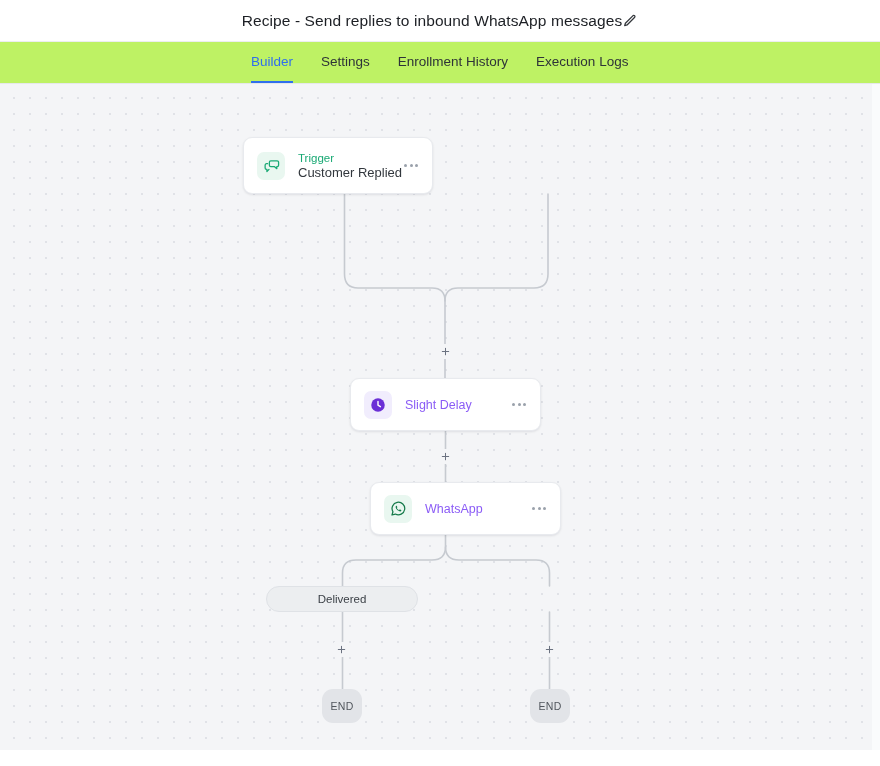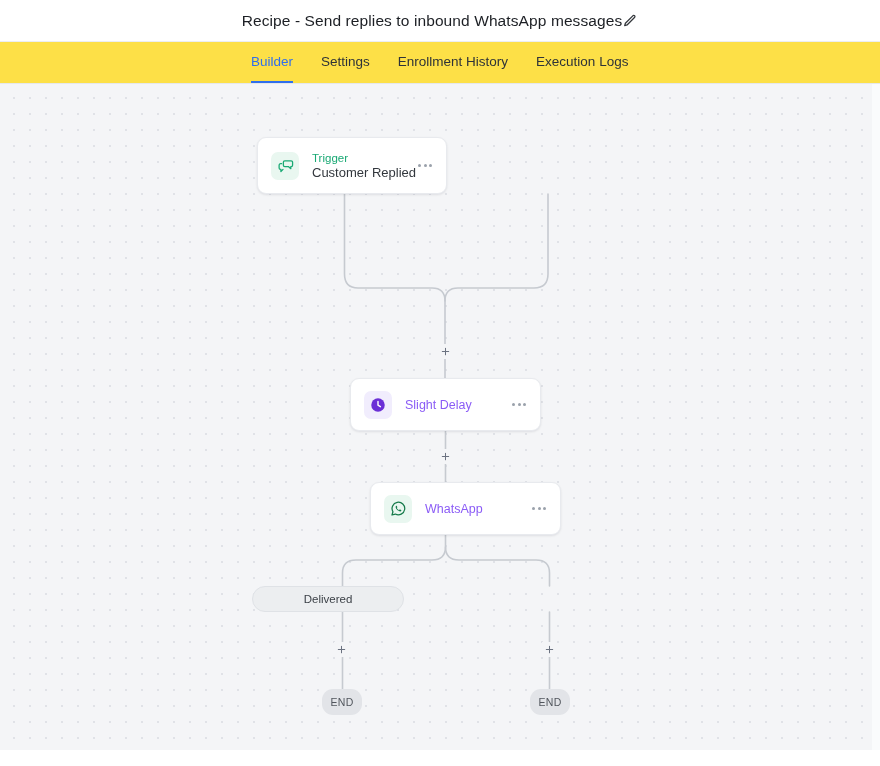--- a/index.html
+++ b/index.html
@@ -41,21 +41,21 @@
     width: 16px;
     height: 16px;
     display: block;
     cursor: pointer;
     color: #33373c;
   }
 
   
   .tabs-bar {
     height: 42px;
-    background: #fde047;
+    background: #bef264;
     border-bottom: 1px solid #e6e8eb;
     display: flex;
     align-items: stretch;
     padding-left: 251px;
     box-sizing: border-box;
   }
   .tab {
     display: flex;
     align-items: center;
     font-size: 13.5px;
@@ -176,21 +176,21 @@
   .node-menu i {
     display: block;
     width: 3px;
     height: 3px;
     border-radius: 50%;
     background: #9aa1ab;
   }
 
   
   #node-trigger {
-    left: 257px;
+    left: 243px;
     top: 53px;
     width: 190px;
     height: 57px;
     align-items: center;
   }
   
   #node-add-trigger {
     left: 452px;
     top: 53px;
     width: 192px;
@@ -243,35 +243,35 @@
     border: 1px solid #dfe2e6;
     display: flex;
     align-items: center;
     justify-content: center;
     font-size: 11.5px;
     color: #3c4147;
     box-sizing: border-box;
     cursor: pointer;
   }
   #branch-delivered {
-    left: 252px;
+    left: 266px;
     top: 502px;
     width: 152px;
   }
   #branch-undelivered {
     left: 474px;
     top: 502px;
     width: 152px;
   }
 
   
   .end-pill {
     position: absolute;
     width: 40px;
-    height: 26px;
+    height: 34px;
     border-radius: 11px;
     background: #e2e4e8;
     display: flex;
     align-items: center;
     justify-content: center;
     font-size: 10.5px;
     color: #51565d;
     letter-spacing: 0.3px;
     cursor: pointer;
   }

